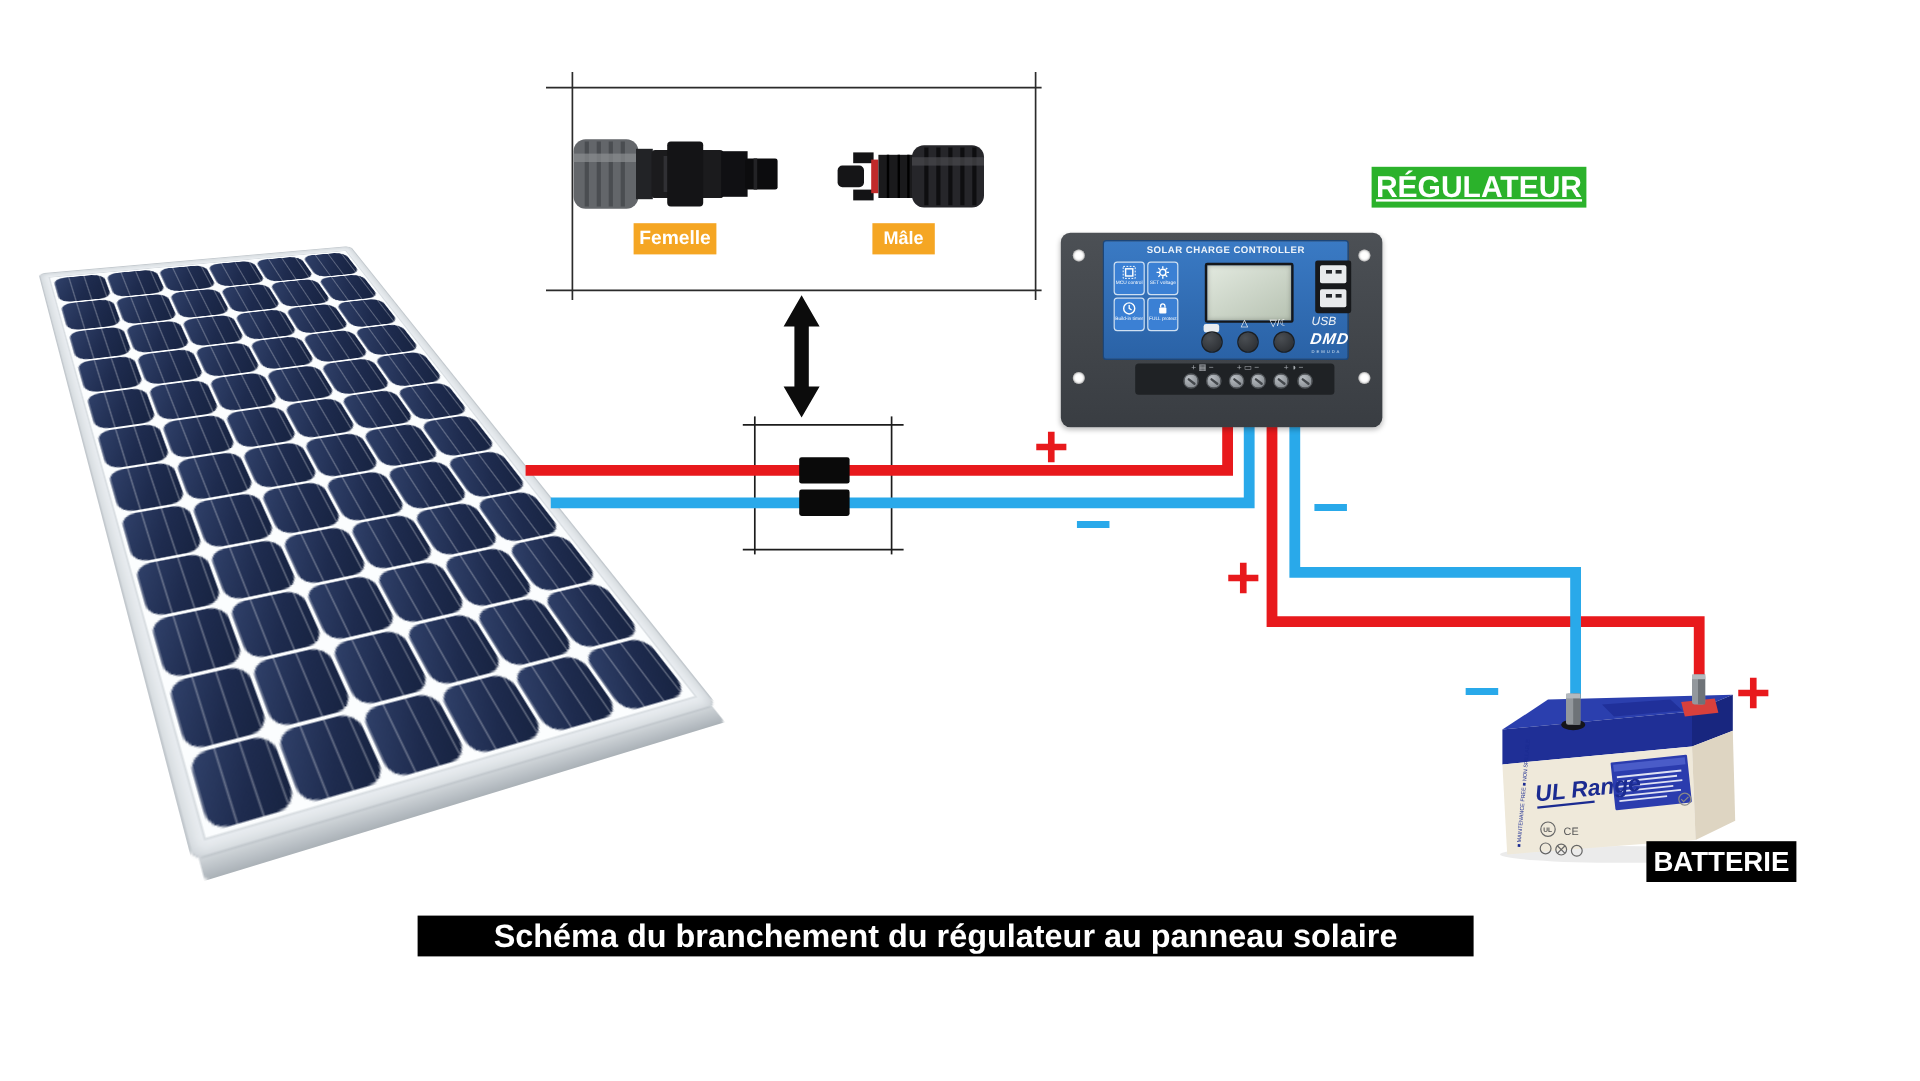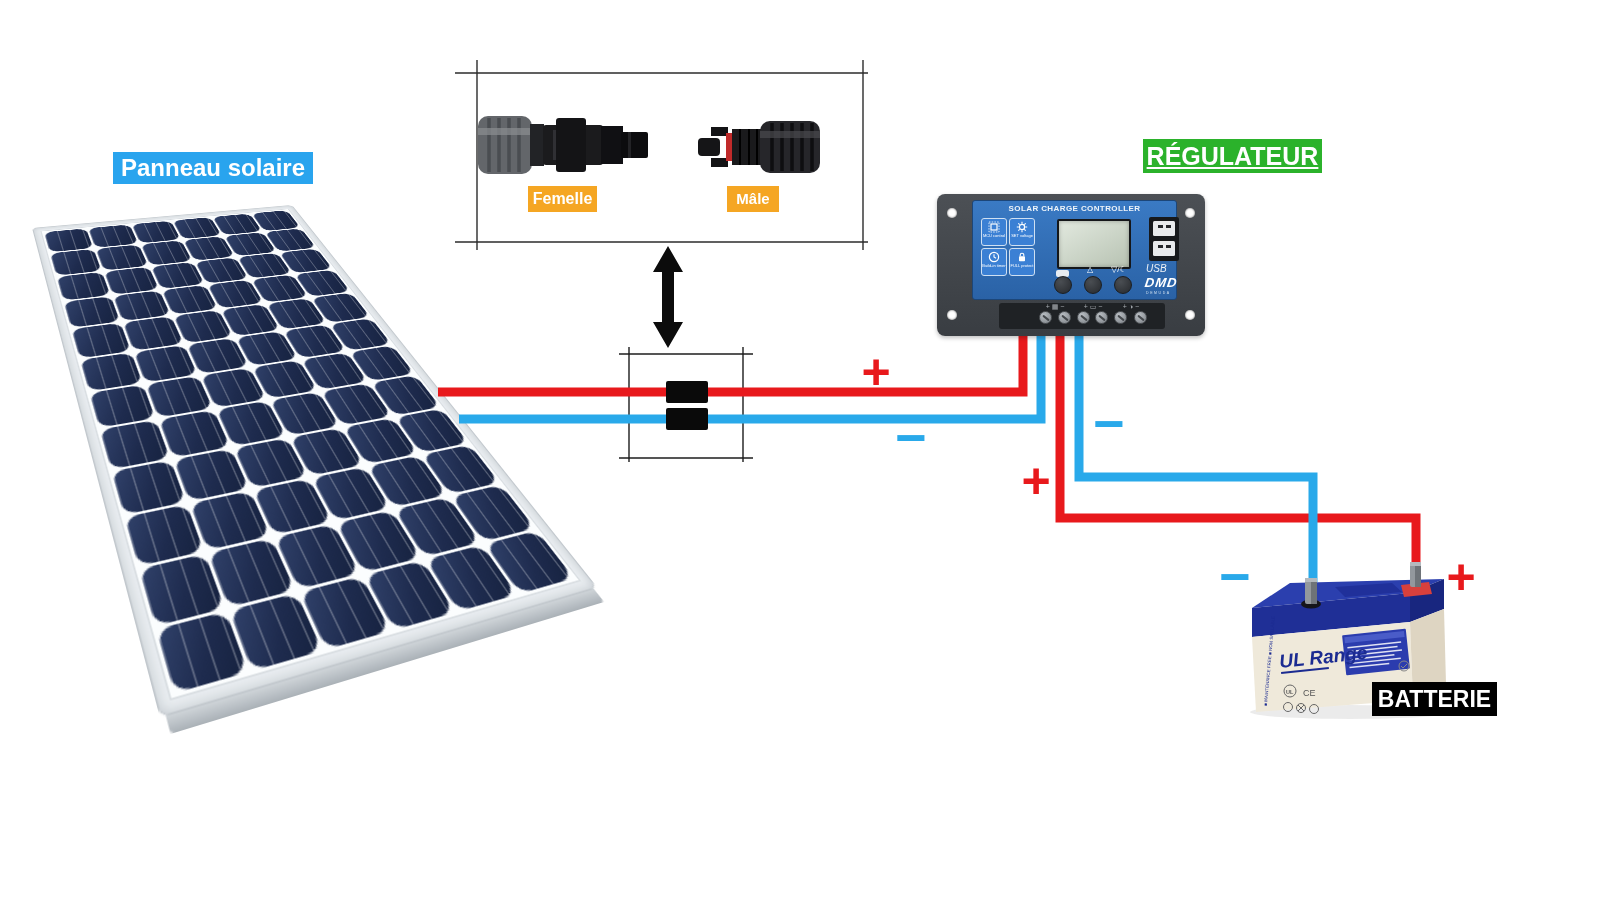--- a/index.html
+++ b/index.html
@@ -3,21 +3,21 @@
 <meta charset="utf-8">
 <style>
   html,body{margin:0;padding:0;background:#ffffff;}
   *{box-sizing:border-box;font-family:"Liberation Sans",sans-serif;}
   .stage{position:relative;width:1600px;height:901px;background:#fff;overflow:hidden;}
 
   
   .lbl{position:absolute;color:#fff;font-weight:bold;white-space:nowrap;text-align:center;}
   .lbl-panel{left:113px;top:152px;width:200px;height:32px;line-height:32px;font-size:24px;background:#29a4ee;}
   .lbl-reg{left:1143px;top:139px;width:179px;height:34px;line-height:34px;font-size:25px;background:#2bb22b;text-decoration:underline;}
-  .lbl-batt{left:1372px;top:682px;width:125px;height:34px;line-height:34px;font-size:23px;background:#000;}
+  .lbl-batt{left:1372px;top:701px;width:125px;height:34px;line-height:34px;font-size:23px;background:#000;}
   .lbl-fem{left:528px;top:186px;width:69px;height:26px;line-height:26px;font-size:16px;background:#f5a623;}
   .lbl-male{left:727px;top:186px;width:52px;height:26px;line-height:26px;font-size:15px;background:#f5a623;}
   .title-bar{left:348px;top:763px;width:880px;height:34px;line-height:34px;font-size:27px;background:#000;}
 
   
   .sign{position:absolute;transform:translate(-50%,-50%);font-weight:900;font-size:50px;line-height:1;}
   .sign.pos{color:#e8191c;}
   .sign.neg{color:#29a9ea;font-size:54px;}
   .sign-0{left:876px;top:372px;}
   .sign-1{left:911px;top:437px;}
@@ -31,21 +31,21 @@
     transform:matrix3d(1.078603,0.001618,0,0.00042033, 0.102449,0.287469,0,-0.00099237, 0,0,1,0, 32,228,0,1);}
   .panel-edge{position:absolute;left:3px;right:3px;bottom:-9px;height:11px;background:linear-gradient(#d6dbdf,#aab1b7);border-radius:2px;}
   .panel-frame{position:absolute;inset:0;background:#e9edf0;border:1px solid #c2c8cd;border-radius:5px;box-shadow:inset 0 0 6px rgba(120,130,140,.35);}
   .panel-glass{position:absolute;inset:7px;background:#fbfdfe;border:1px solid #d8dde1;}
   .panel-cells{position:absolute;inset:10px;display:grid;grid-template-columns:repeat(6,1fr);grid-template-rows:repeat(12,1fr);gap:2px;}
   .cell{border-radius:9px;background:
       repeating-linear-gradient(90deg, rgba(255,255,255,.28) 0 1px, rgba(255,255,255,0) 1px 12px),
       linear-gradient(115deg,#31426b 0%,#1e2b4e 55%,#16223f 100%);}
 
   
-  .regulator{position:absolute;left:937px;top:194px;width:268px;height:142px;background:linear-gradient(#4c5055,#393d42);border-radius:8px;box-shadow:0 2px 4px rgba(0,0,0,.25);}
+  .regulator{position:absolute;left:884px;top:194px;width:268px;height:162px;background:linear-gradient(#4c5055,#393d42);border-radius:8px;box-shadow:0 2px 4px rgba(0,0,0,.25);}
   .hole{position:absolute;width:10px;height:10px;border-radius:50%;background:#fff;box-shadow:inset 0 0 2px #555;}
   .ctl-panel{position:absolute;left:35px;top:6px;width:205px;height:100px;background:linear-gradient(#3a7ac4,#2a62a6);border:1px solid #1c4679;border-radius:3px;}
   .ctl-title{position:absolute;left:0;top:3px;width:100%;text-align:center;font-size:8px;font-weight:bold;color:#eef4fa;letter-spacing:.4px;}
   .badges{position:absolute;left:8px;top:17px;display:grid;grid-template-columns:26px 26px;grid-auto-rows:28px;gap:2px;}
   .badge{background:#3b80d4;border:1px solid #cfe0f2;border-radius:3px;display:flex;flex-direction:column;align-items:center;padding-top:2px;}
   .badge svg{width:12px;height:12px;}
   .badge .cap{font-size:4px;line-height:4px;color:#fff;text-align:center;margin-top:1px;}
   .lcd{position:absolute;left:84px;top:18px;width:74px;height:50px;background:linear-gradient(150deg,#e2e9df,#b7c2b2);border:2px solid #15171a;border-radius:2px;box-shadow:inset 0 0 4px rgba(0,0,0,.3);}
   .menu-badge{position:absolute;left:83px;top:69px;width:13px;height:7px;background:#e8ecf0;border-radius:2px;}
   .btn-glyph{position:absolute;top:65px;font-size:8px;color:#fff;line-height:8px;}
@@ -331,25 +331,25 @@
       </div>
       <div class="screw" style="left:40px;"></div>
       <div class="screw" style="left:59px;"></div>
       <div class="screw" style="left:78px;"></div>
       <div class="screw" style="left:96px;"></div>
       <div class="screw" style="left:115px;"></div>
       <div class="screw" style="left:135px;"></div>
     </div>
   </div>
 
-  <div class="lbl lbl-panel">Panneau solaire</div>
   <div class="lbl lbl-reg">RÉGULATEUR</div>
   <div class="lbl lbl-batt">BATTERIE</div>
   <div class="lbl lbl-fem">Femelle</div>
   <div class="lbl lbl-male">Mâle</div>
+  <div class="lbl title-bar">Schéma du branchement du régulateur au panneau solaire</div>
 
   <div class="sign pos sign-0">+</div>
   <div class="sign neg sign-1">−</div>
   <div class="sign neg sign-2">−</div>
   <div class="sign pos sign-3">+</div>
   <div class="sign neg sign-4">−</div>
   <div class="sign pos sign-5">+</div>
 
 </div>
 

